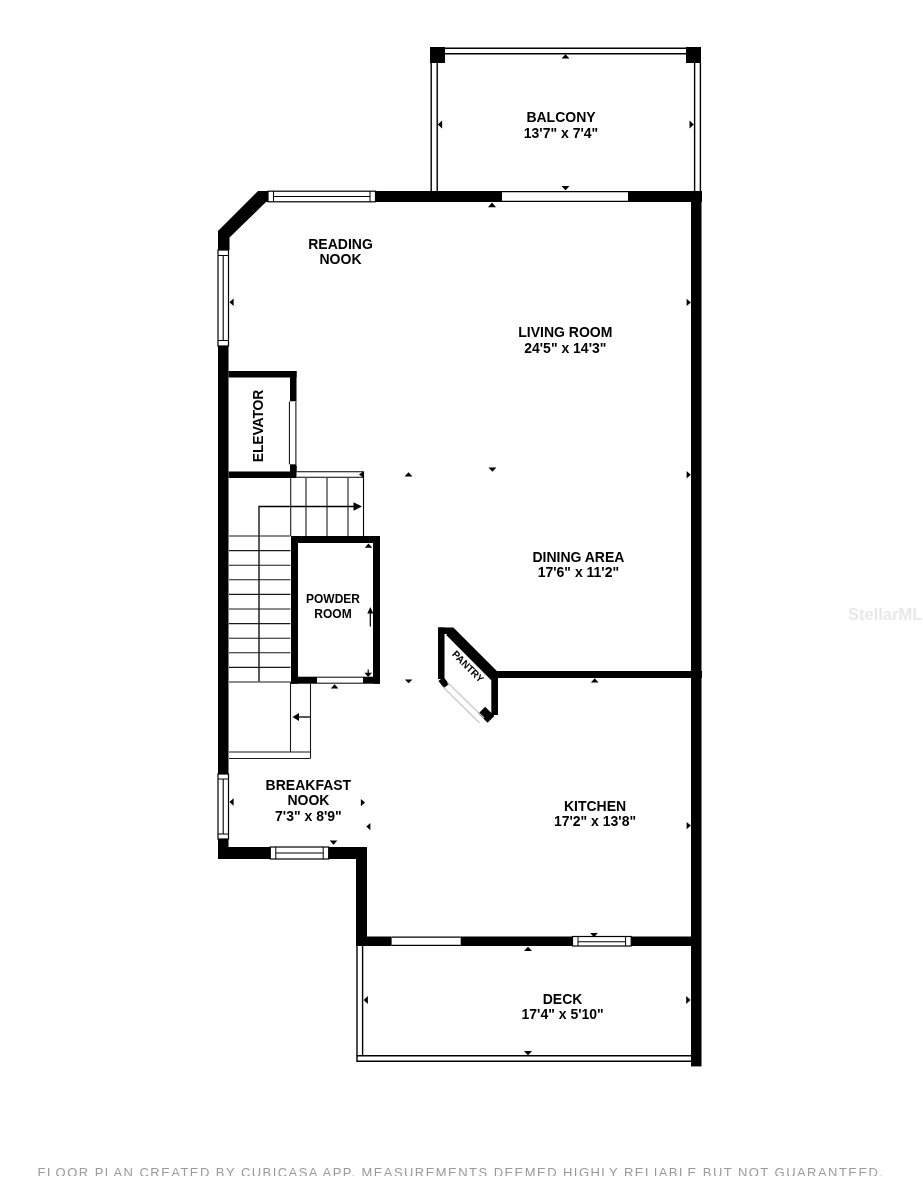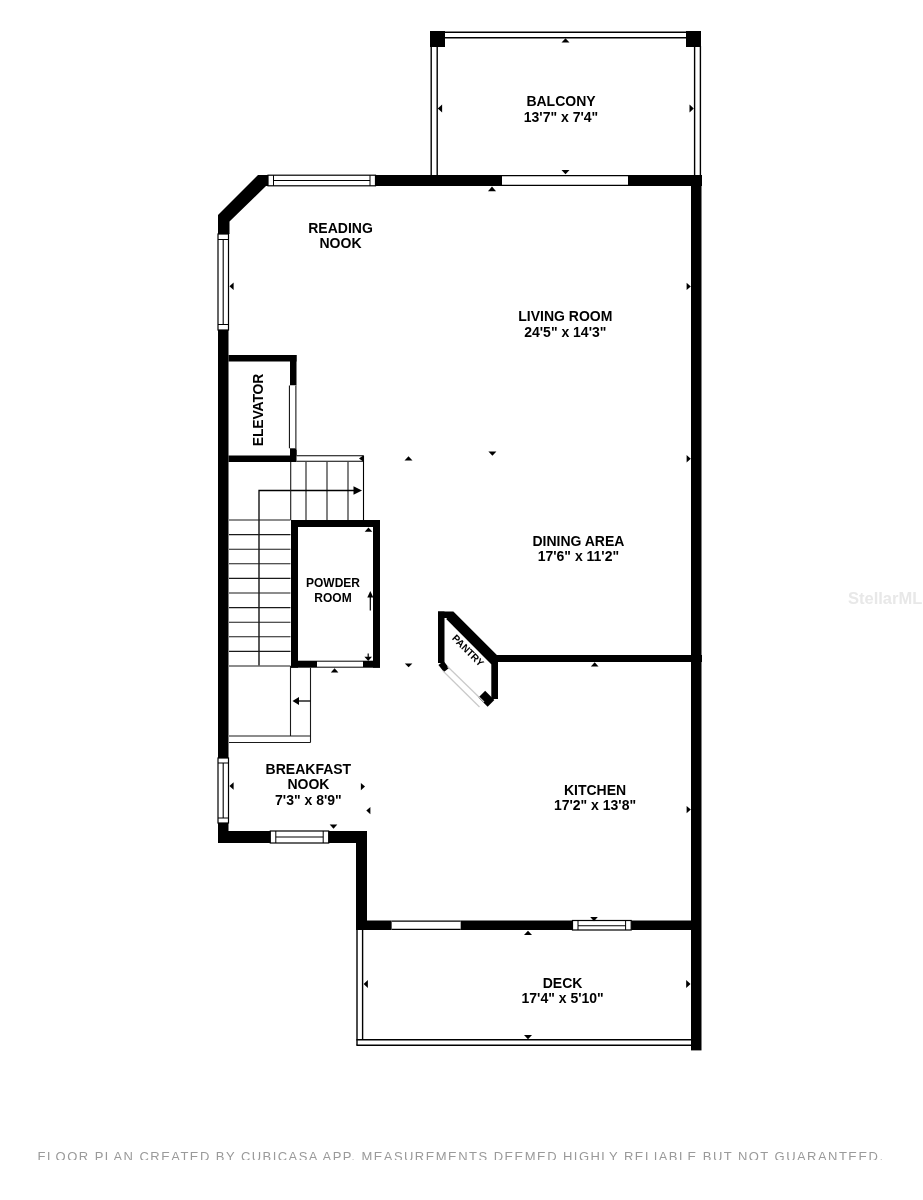--- a/index.html
+++ b/index.html
@@ -1,16 +1,16 @@
 <!DOCTYPE html>
 <html><head>
 <meta charset="utf-8">
 <style>
   html,body{margin:0;padding:0;background:#fff;}
-  .page{width:923px;height:1160px;position:relative;background:#fff;overflow:hidden;}
+  .page{width:923px;height:1160px;position:relative;background:#fff;overflow:hidden;margin-top:16px;}
   svg{display:block;}
   text{font-family:"Liberation Sans",sans-serif;}
   .lbl{font-weight:bold;font-size:14px;fill:#000;}
   .sm{font-weight:bold;font-size:12px;fill:#000;}
 </style>
 </head>
 <body>
 <div class="page">
 <svg width="923" height="1200" viewBox="0 0 923 1200" xmlns="http://www.w3.org/2000/svg">
 <rect x="0" y="0" width="923" height="1200" fill="#ffffff"></rect>

